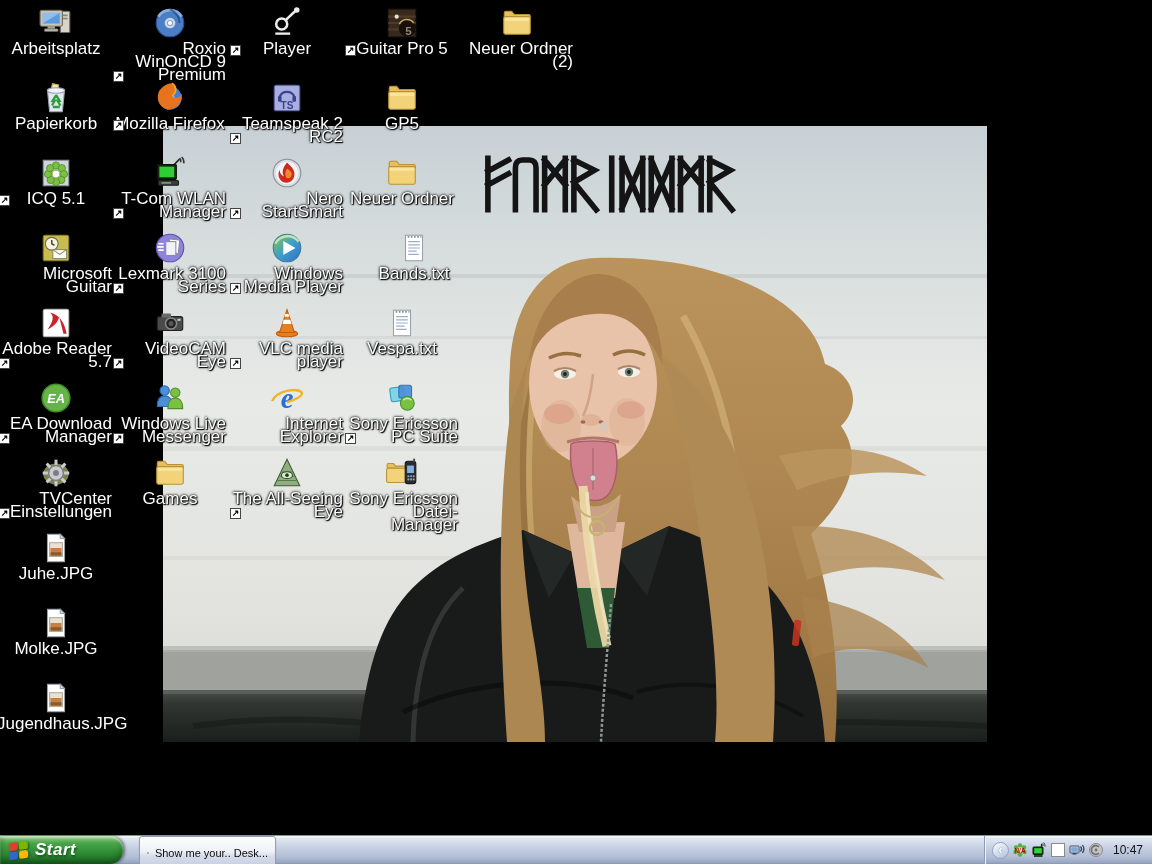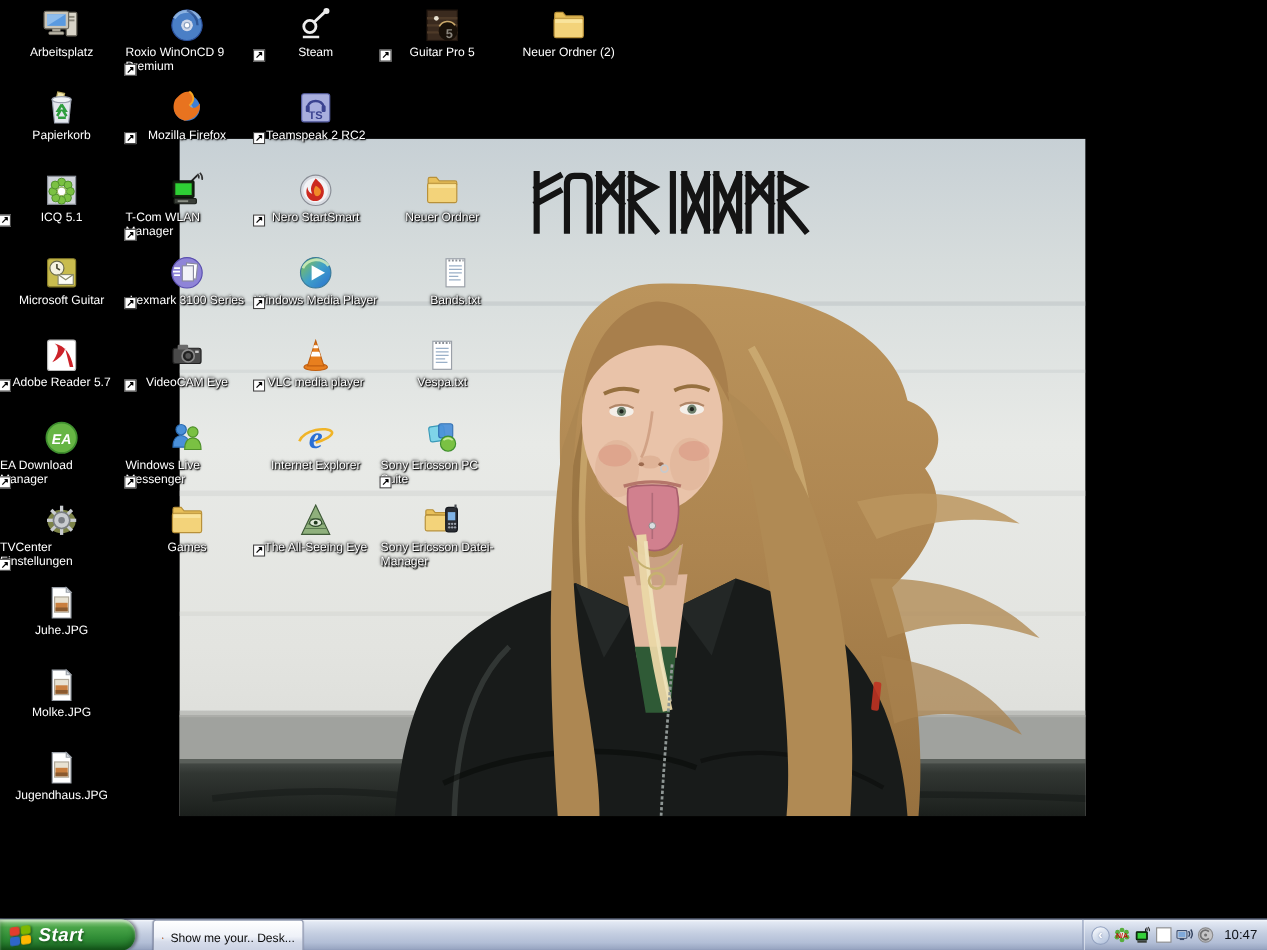--- a/index.html
+++ b/index.html
@@ -10,21 +10,21 @@
   #wallpaper{position:absolute;left:163px;top:126px;width:824px;height:616px;overflow:hidden;}
   #wallpaper svg.photo{position:absolute;inset:0;width:100%;height:100%;}
   #wallpaper svg.runes{position:absolute;left:318px;top:28px;width:258px;height:60px;pointer-events:none;}
   
   .dicon{position:absolute;width:112px;display:flex;flex-direction:column;align-items:center;gap:2px;cursor:default;z-index:2;}
   .ig{width:34px;height:34px;position:relative;}
   .ig svg{display:block;width:34px;height:34px;}
   .sc{position:absolute;left:-1px;bottom:-1px;width:11px;height:11px;background:#fff;
       border:1px solid #444;box-sizing:border-box;display:flex;align-items:center;justify-content:center;
       font-size:9px;line-height:1;color:#000;font-weight:bold;}
-  .lbl{font-size:11px;line-height:13px;color:#fff;text-align:left;max-width:118px;
+  .lbl{font-size:17px;line-height:13px;color:#fff;text-align:right;max-width:118px;
        text-shadow:1px 1px 1px #000,0 0 3px #000,0 0 2px #000;}
   
   #taskbar{position:absolute;left:0;right:0;bottom:0;height:28px;z-index:10;display:flex;align-items:flex-start;
      background:linear-gradient(#f8fafd,#e2e8f3 8%,#c4cee1 45%,#b2bed6 75%,#98a5c1 96%,#8693b1);
      border-top:1px solid #7f8cab;}
   #start{height:28px;min-width:96px;display:flex;align-items:center;gap:7px;padding:0 18px 0 9px;
      border-radius:0 13px 13px 0;cursor:pointer;
      background:linear-gradient(#9ed492,#4aa549 25%,#2f8c35 60%,#267c2e 85%,#1d6726);
      box-shadow:inset 0 2px 2px rgba(255,255,255,.45),inset 0 -4px 6px rgba(0,45,0,.45),2px 0 3px rgba(0,0,0,.45);}
   #start .stxt{color:#fff;font-size:17px;font-weight:bold;font-style:italic;
@@ -408,21 +408,21 @@
   <div class="dicon" style="left:231px;top:6px">
     <div class="ig">
         <svg viewBox="0 0 32 32">
       <circle cx="11" cy="17" r="5.2" stroke="#ececec" stroke-width="2.4" fill="none"></circle>
       <path d="M15,13 L24,4.5" stroke="#ececec" stroke-width="2.4"></path>
       <circle cx="25.2" cy="3.8" r="2.6" fill="#ececec"></circle>
       <path d="M5,26 L19,26" stroke="#ececec" stroke-width="2.2"></path>
     </svg>
       </div>
     <div class="sc">↗</div>
-    <div class="lbl">Steam</div>
+    <div class="lbl">Player</div>
   </div>
 
   <div class="dicon" style="left:231px;top:81px">
     <div class="ig">
         <svg viewBox="0 0 32 32">
       <rect x="4" y="4" width="24" height="24" rx="2" fill="#a8aede" stroke="#5a62a8"></rect>
       <path d="M9,15 a7.5,7.5 0 0 1 14,0" stroke="#3a4290" stroke-width="2" fill="none"></path>
       <rect x="7.5" y="14" width="3.4" height="5.5" rx="1" fill="#3a4290"></rect>
       <rect x="21.1" y="14" width="3.4" height="5.5" rx="1" fill="#3a4290"></rect>
       <text x="16" y="26" text-anchor="middle" font-size="9.5" font-weight="bold" fill="#3a4290" font-family="Liberation Sans,sans-serif">TS</text>
@@ -508,20 +508,30 @@
       <circle cx="21" cy="21" r="8" fill="#181008"></circle>
       <path d="M13.5,17 A8,8 0 0 1 27,16" stroke="#c9a86a" stroke-width="1.4" fill="none"></path>
       <circle cx="11" cy="10" r="2" fill="#e8e2d2"></circle>
       <text x="22" y="27" text-anchor="middle" font-size="11" font-weight="bold" fill="#8a857c" font-family="Liberation Sans,sans-serif">5</text>
     </svg>
       </div>
     <div class="sc">↗</div>
     <div class="lbl">Guitar Pro 5</div>
   </div>
 
+  <div class="dicon" style="left:346px;top:81px">
+    <div class="ig">
+        <svg viewBox="0 0 32 32">
+      <path d="M4,10 L4,6.5 Q4,5 5.5,5 L11,5 L13.5,8 L27,8 Q28.5,8 28.5,9.5 L28.5,11 Z" fill="#e8c05a" stroke="#b8913a"></path>
+      <rect x="3.5" y="10" width="25" height="16.5" rx="1.5" fill="#f3d37a" stroke="#b8913a"></rect>
+      <rect x="4.5" y="11" width="23" height="3" fill="#f9e49c"></rect>
+    </svg>
+      </div>
+    <div class="lbl">GP5</div>
+  </div>
 
   <div class="dicon" style="left:346px;top:156px">
     <div class="ig">
         <svg viewBox="0 0 32 32">
       <path d="M4,10 L4,6.5 Q4,5 5.5,5 L11,5 L13.5,8 L27,8 Q28.5,8 28.5,9.5 L28.5,11 Z" fill="#e8c05a" stroke="#b8913a"></path>
       <rect x="3.5" y="10" width="25" height="16.5" rx="1.5" fill="#f3d37a" stroke="#b8913a"></rect>
       <rect x="4.5" y="11" width="23" height="3" fill="#f9e49c"></rect>
     </svg>
       </div>
     <div class="lbl">Neuer Ordner</div>

